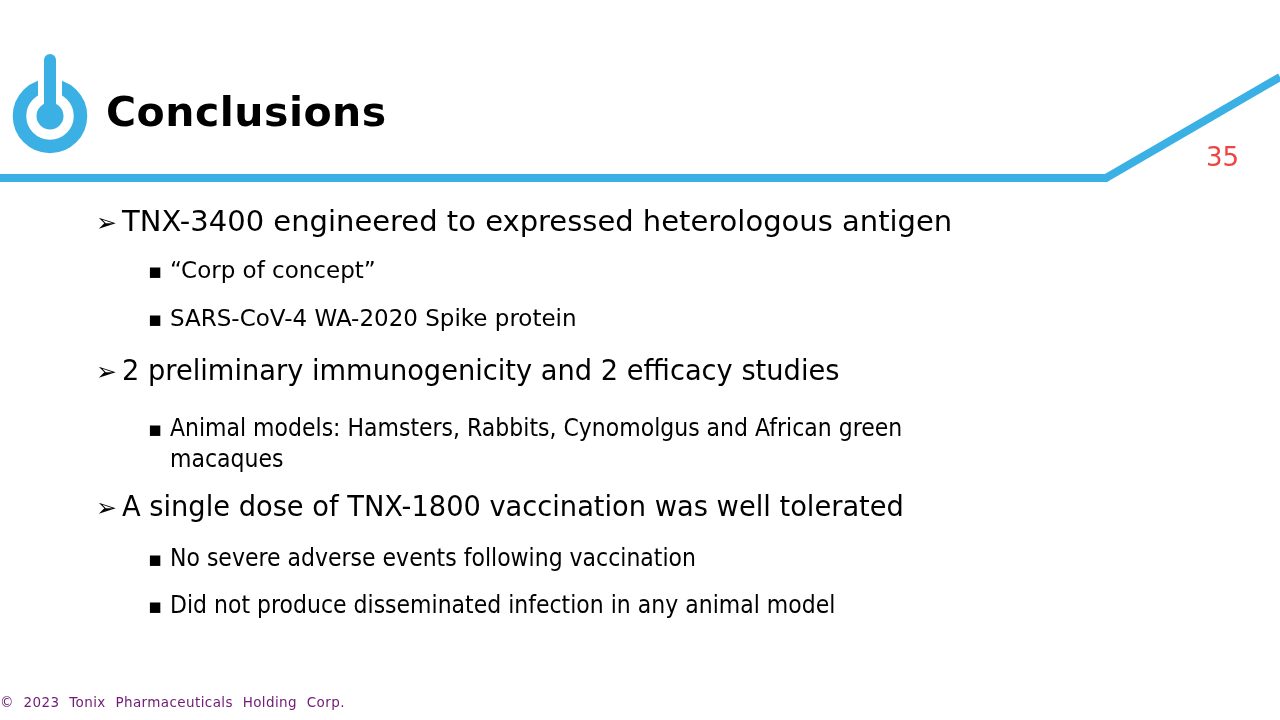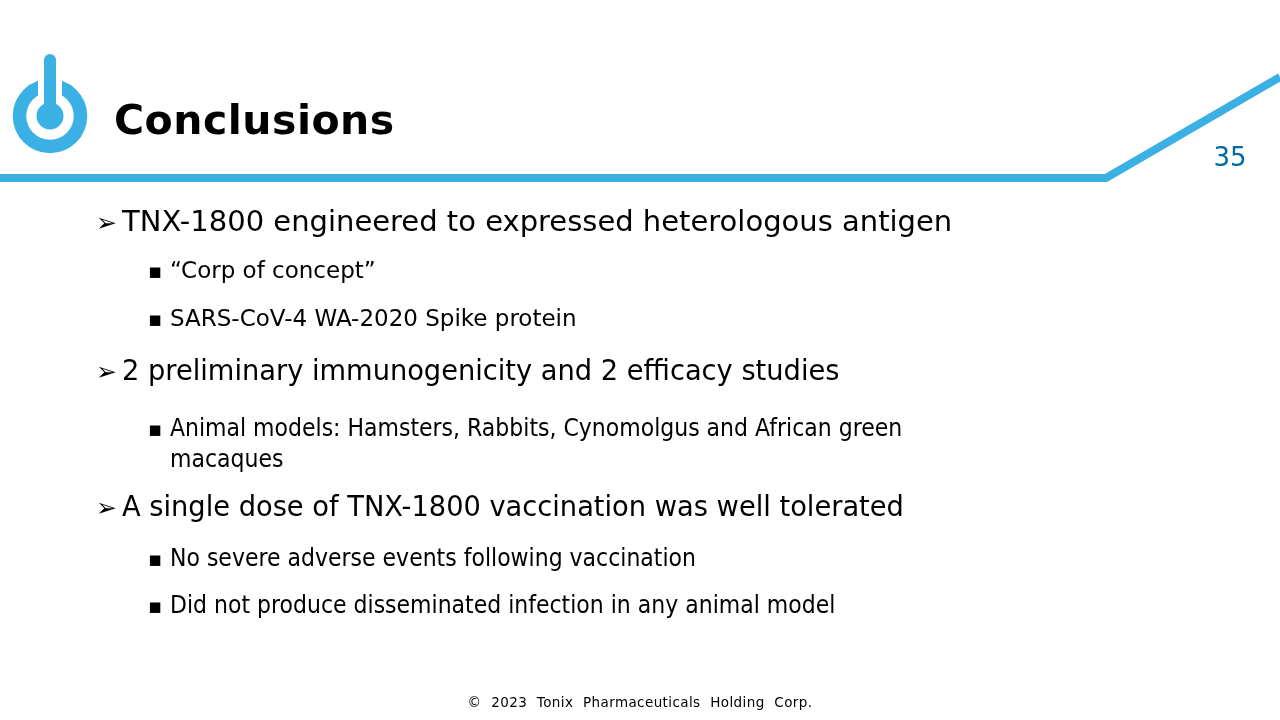--- a/index.html
+++ b/index.html
@@ -12,47 +12,47 @@
     position:relative;
   }
   .slide{position:absolute;inset:0;width:1280px;height:720px;background:#fff;}
 
   
   .logo{position:absolute;left:10px;top:48px;width:80px;height:108px;}
   .slide-title{
     position:absolute;left:98px;top:80px;
     font-size:41px;font-weight:bold;
     letter-spacing:0.5px;
-    margin:16px;color:#000;
+    margin:8px;color:#000;
     font-family:"DejaVu Sans","Liberation Sans",sans-serif;
   }
   .accent-line{position:absolute;left:0;top:0;width:1280px;height:720px;pointer-events:none;}
   .page-number{
     position:absolute;left:1206px;top:142px;width:48px;
-    font-size:26px;color:#0369a1;text-align:center;
+    font-size:26px;color:#ef4444;text-align:left;
   }
 
   
   .bullets{position:absolute;left:0;top:0;width:1280px;height:720px;}
   .bullet{position:absolute;display:flex;align-items:baseline;white-space:pre-line;}
   .bullet .marker{flex:0 0 auto;display:inline-block;}
   .bullet .btext{display:inline-block;transform-origin:0 60%;}
   .lvl1{left:96px;font-size:29px;}
   .lvl1 .marker{width:26px;font-size:25px;}
   .lvl2{left:148px;font-size:23px;}
   .lvl2 .marker{width:22px;font-size:21px;}
   .lvl2.cond{font-size:25px;line-height:31px;}
   .lvl2.cond .btext{transform:scaleX(0.88);}
   .lvl1.cond .btext{transform:scaleX(0.94);}
 
   
   .footer{
     position:absolute;left:0;right:0;top:694px;
-    text-align:center;
-    font-size:13.5px;color:#000000;
+    text-align:left;
+    font-size:13.5px;color:#701a75;
     letter-spacing:0.4px;word-spacing:5px;
   }
 </style>
 </head>
 <body>
 
 <div class="slide">
 
   <svg class="logo" viewBox="0 0 80 108" aria-hidden="true">
     <circle cx="40" cy="68" r="30.5" fill="none" stroke-width="13.5" stroke="#3BB0E5"></circle>
@@ -63,21 +63,21 @@
 
   <h1 class="slide-title">Conclusions</h1>
 
   <svg class="accent-line" viewBox="0 0 1280 720" aria-hidden="true">
     <polyline points="0,178 1106,178 1280,77" fill="none" stroke-width="8" stroke-linejoin="miter" stroke="#3BB0E5"></polyline>
   </svg>
 
   <div class="page-number">35</div>
 
   <div class="bullets" id="bullets">
-      <div class="bullet lvl1" style="top: 204px;"><span class="marker">➢</span><span class="btext">TNX-1800 engineered to expressed heterologous antigen</span></div>
+      <div class="bullet lvl1" style="top: 204px;"><span class="marker">➢</span><span class="btext">TNX-3400 engineered to expressed heterologous antigen</span></div>
       <div class="bullet lvl2" style="top: 257px;"><span class="marker">▪</span><span class="btext">“Corp of concept”</span></div>
       <div class="bullet lvl2" style="top: 305px;"><span class="marker">▪</span><span class="btext">SARS-CoV-4 WA-2020 Spike protein</span></div>
       <div class="bullet lvl1 cond" style="top: 353px;"><span class="marker">➢</span><span class="btext">2 preliminary immunogenicity and 2 efficacy studies</span></div>
       <div class="bullet lvl2 cond" style="top: 412px;"><span class="marker">▪</span><span class="btext">Animal models: Hamsters, Rabbits, Cynomolgus and African green
 macaques</span></div>
       <div class="bullet lvl1 cond" style="top: 489px;"><span class="marker">➢</span><span class="btext">A single dose of TNX-1800 vaccination was well tolerated</span></div>
       <div class="bullet lvl2 cond" style="top: 542px;"><span class="marker">▪</span><span class="btext">No severe adverse events following vaccination</span></div>
       <div class="bullet lvl2 cond" style="top: 589px;"><span class="marker">▪</span><span class="btext">Did not produce disseminated infection in any animal model</span></div>
     </div>
 

